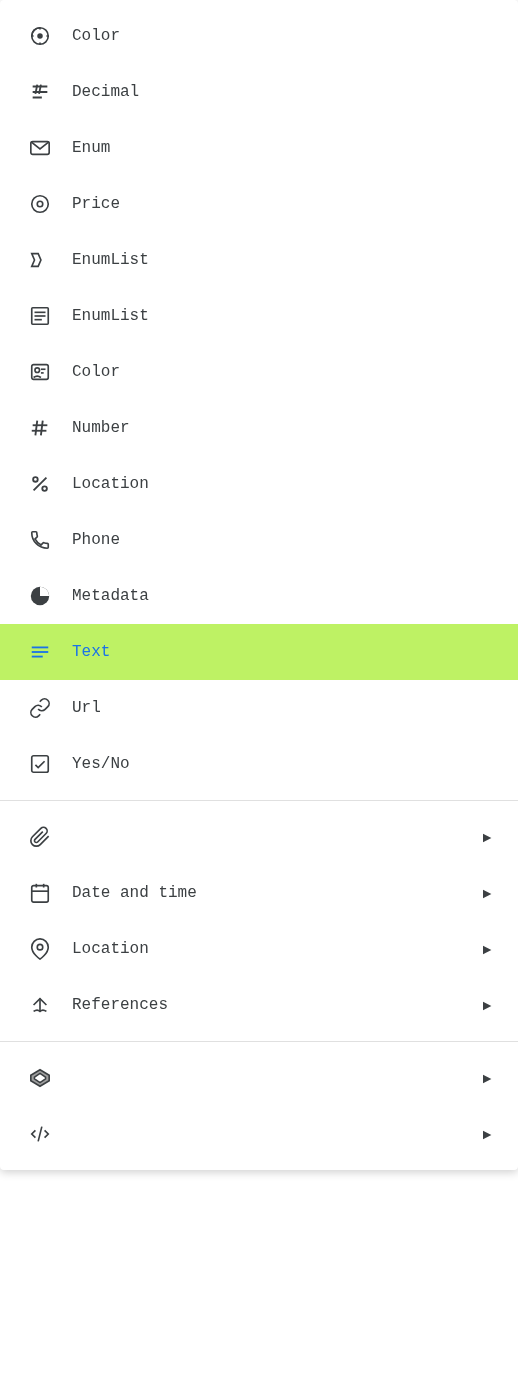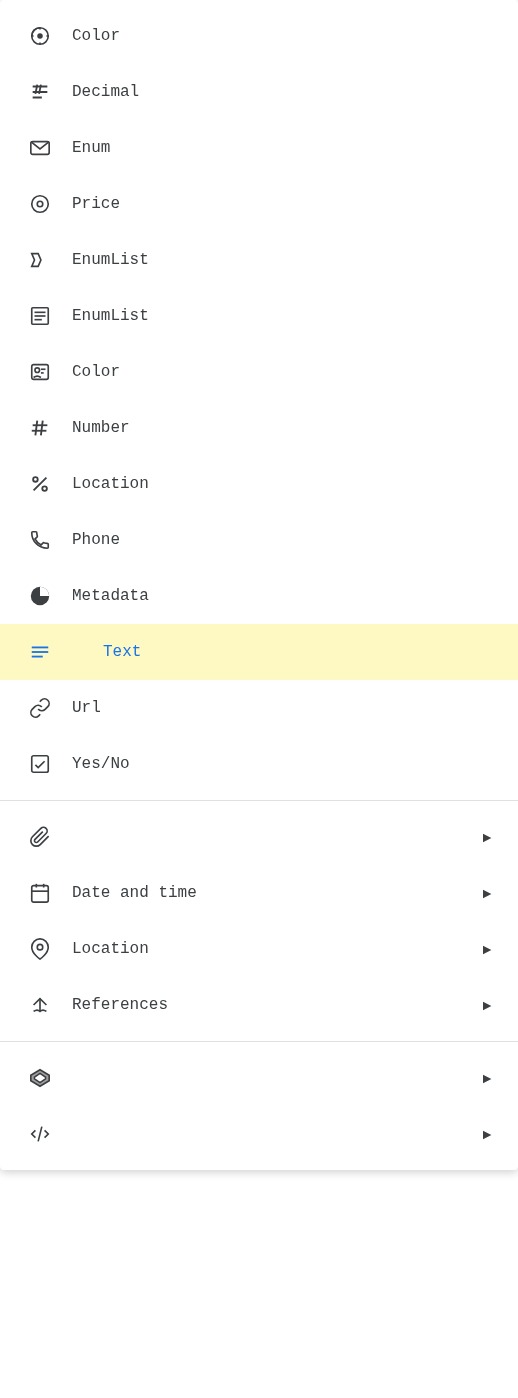--- a/index.html
+++ b/index.html
@@ -29,22 +29,21 @@
     .menu-item {
       display: flex;
       align-items: center;
       padding: 0 24px;
       height: 56px;
       cursor: pointer;
       position: relative;
     }
 
     .menu-item.selected {
-      background: #fef9c3;
-      gap: 31px;
+      background: #bef264;
     }
 
     .menu-item.selected .item-label {
       color: #1a73e8;
     }
 
     .menu-item .icon {
       width: 32px;
       min-width: 32px;
       display: flex;

